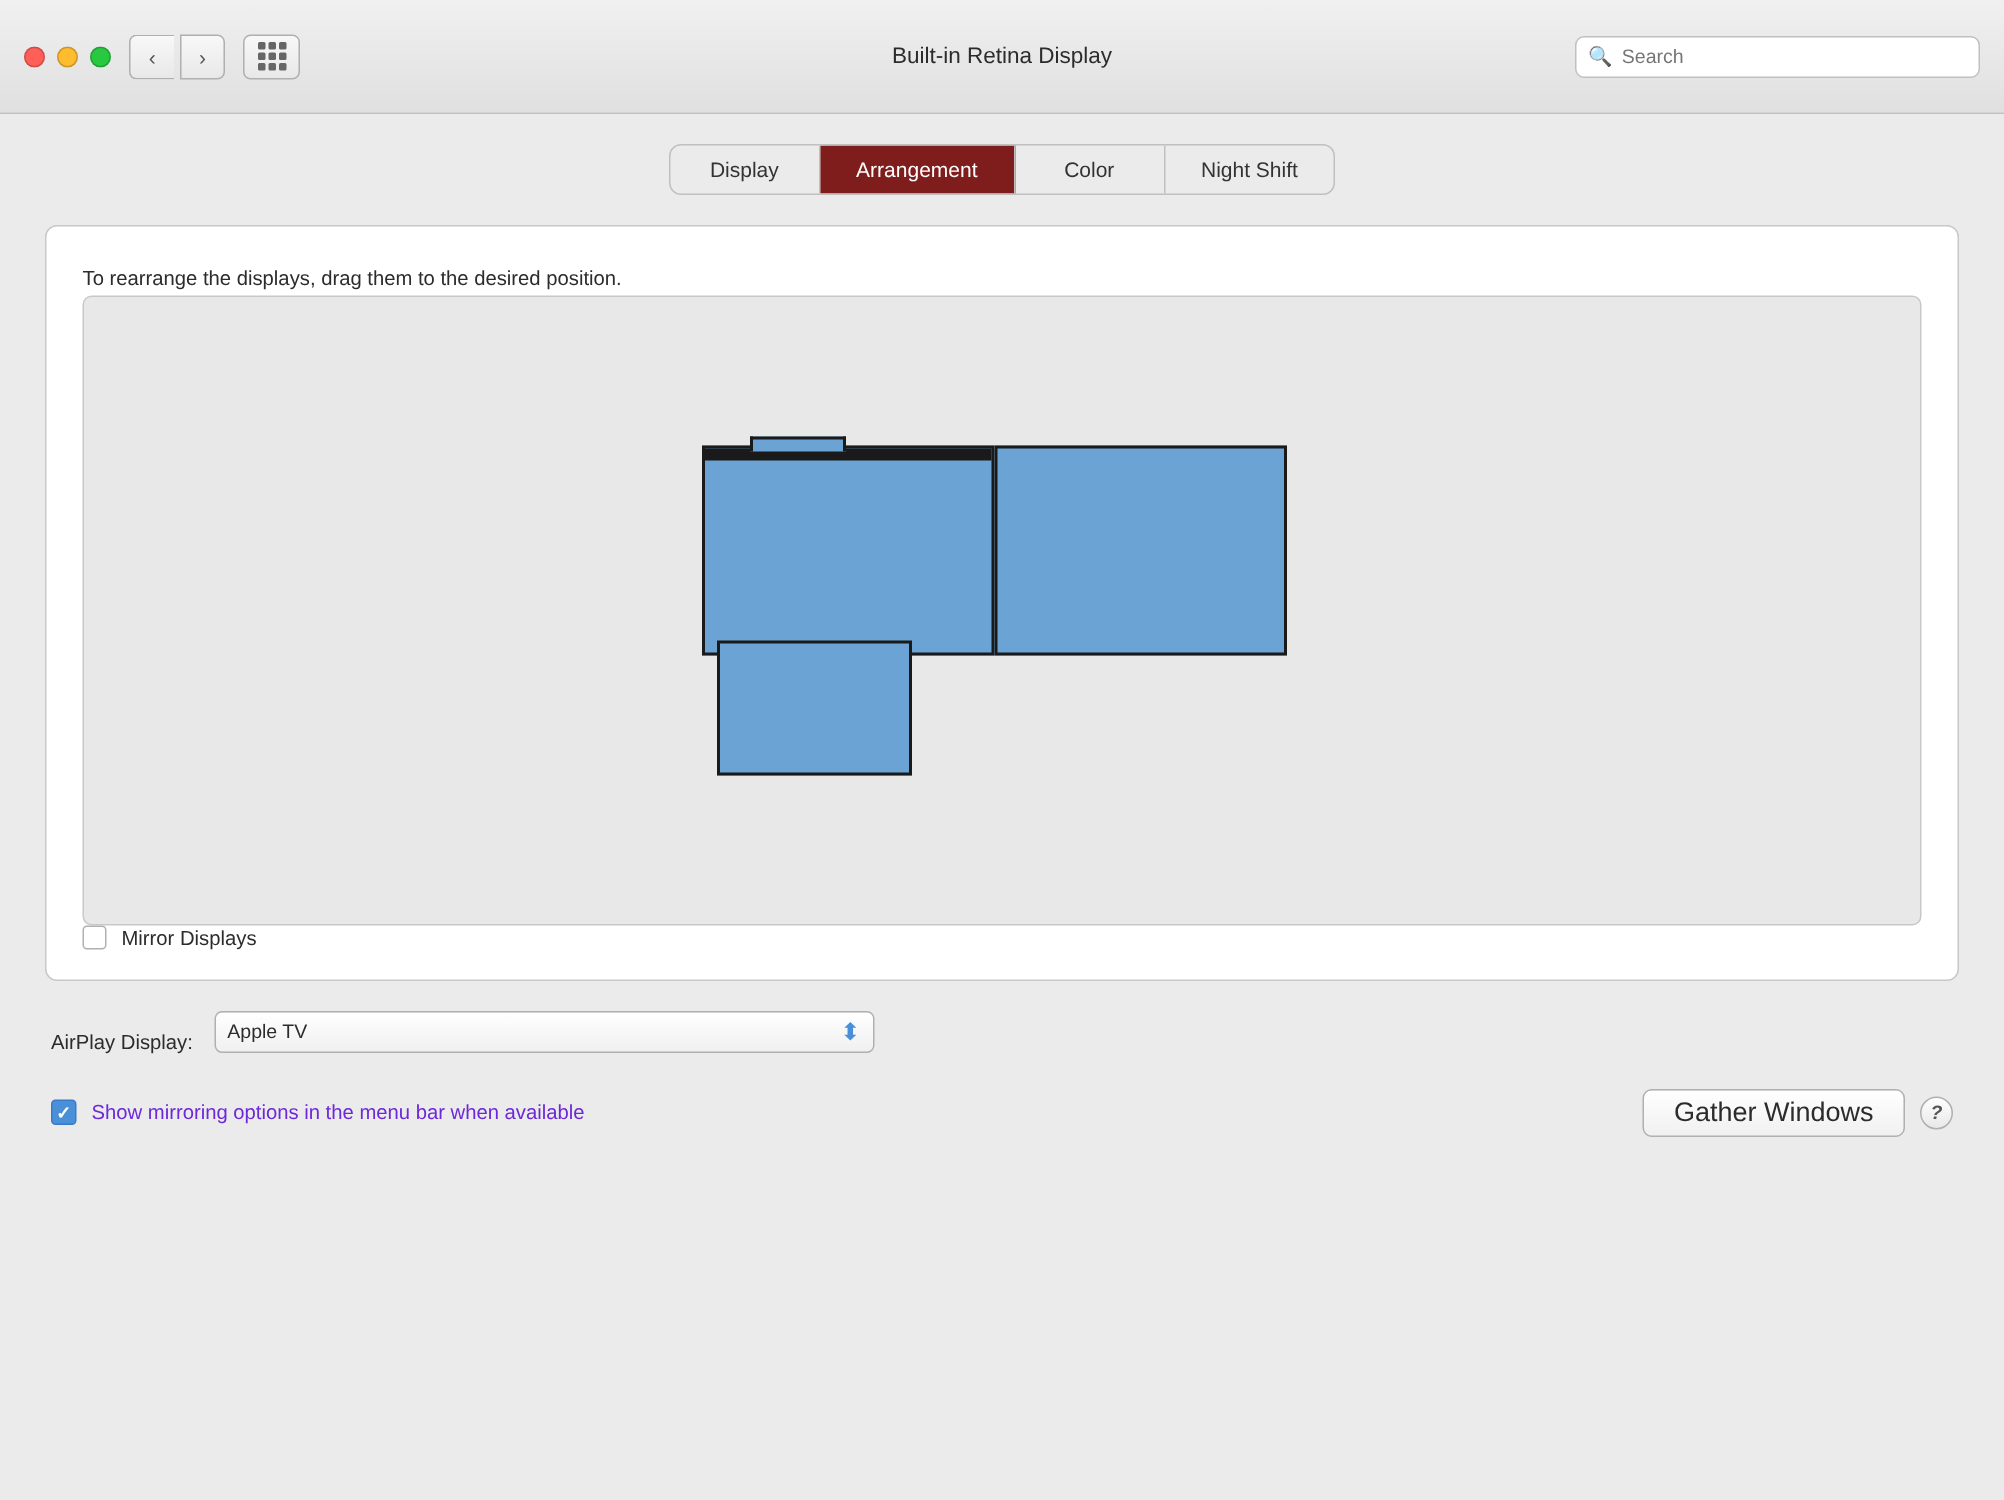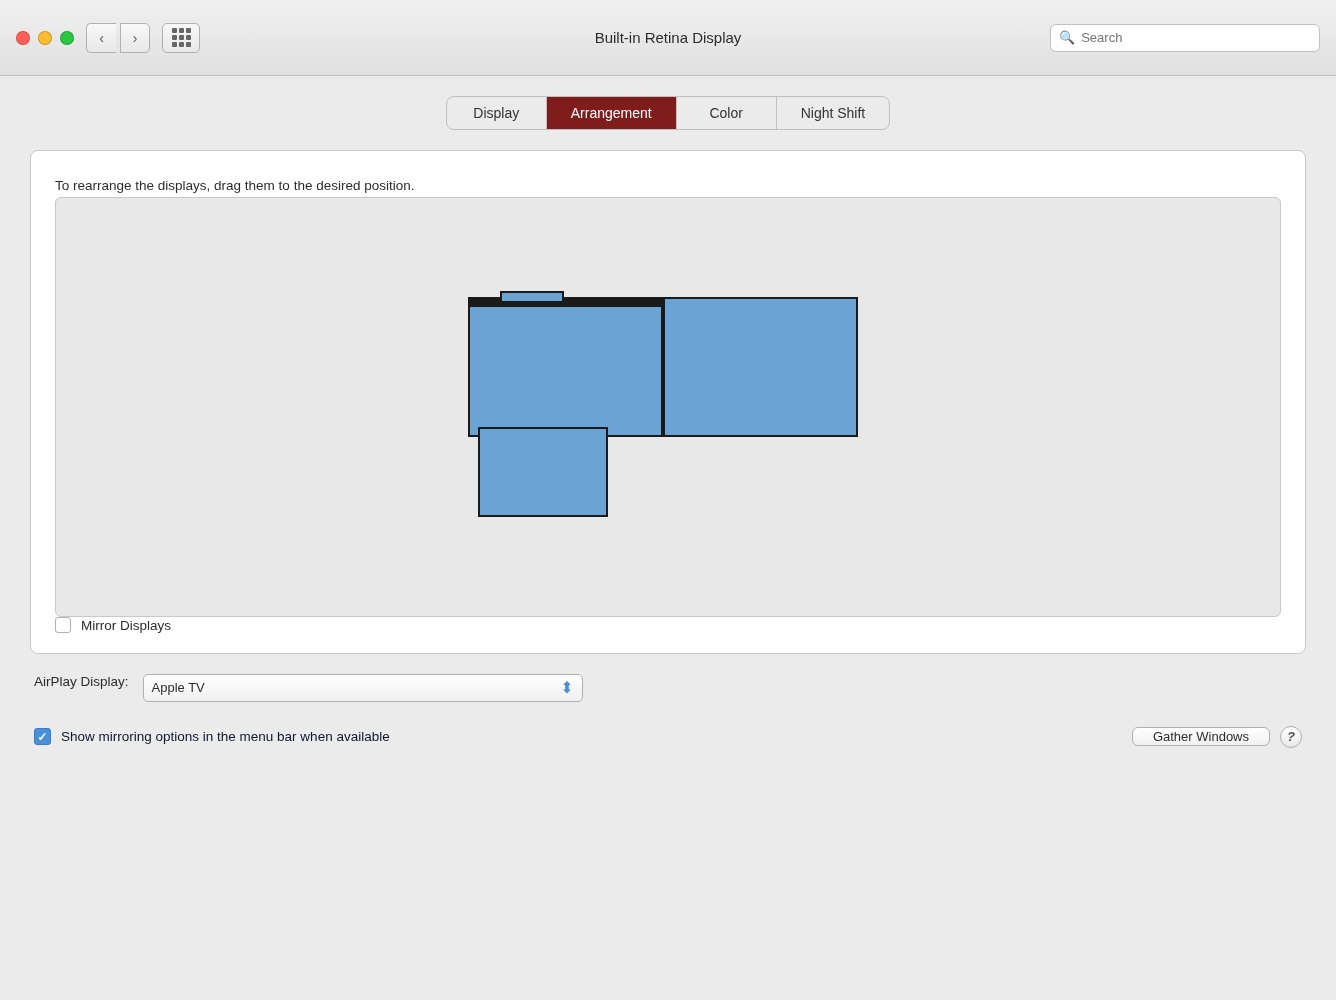--- a/index.html
+++ b/index.html
@@ -274,21 +274,21 @@
     }
 
     .mirror-label {
       font-size: 13.5px;
       color: #2c2c2c;
     }
 
     
     .airplay-row {
       display: flex;
-      align-items: flex-start;
+      align-items: flex-end;
       gap: 14px;
       padding: 0 4px;
     }
 
     .airplay-label {
       font-size: 13.5px;
       color: #2c2c2c;
       white-space: nowrap;
     }
 
@@ -346,36 +346,36 @@
 
     .checkmark {
       color: white;
       font-size: 12px;
       font-weight: bold;
       line-height: 1;
     }
 
     .show-mirroring-label {
       font-size: 13.5px;
-      color: #0f172a;
+      color: #6d28d9;
     }
 
     .bottom-buttons {
       display: flex;
       align-items: center;
       gap: 10px;
     }
 
     .gather-btn {
-      height: 19px;
+      height: 32px;
       padding: 0 20px;
       background: linear-gradient(to bottom, #ffffff, #f0f0f0);
       border: 1px solid #b0b0b0;
       border-radius: 6px;
-      font-size: 13px;
+      font-size: 18px;
       color: #2c2c2c;
       cursor: pointer;
       display: flex;
       align-items: center;
     }
 
     .help-btn {
       width: 22px;
       height: 22px;
       border-radius: 50%;

